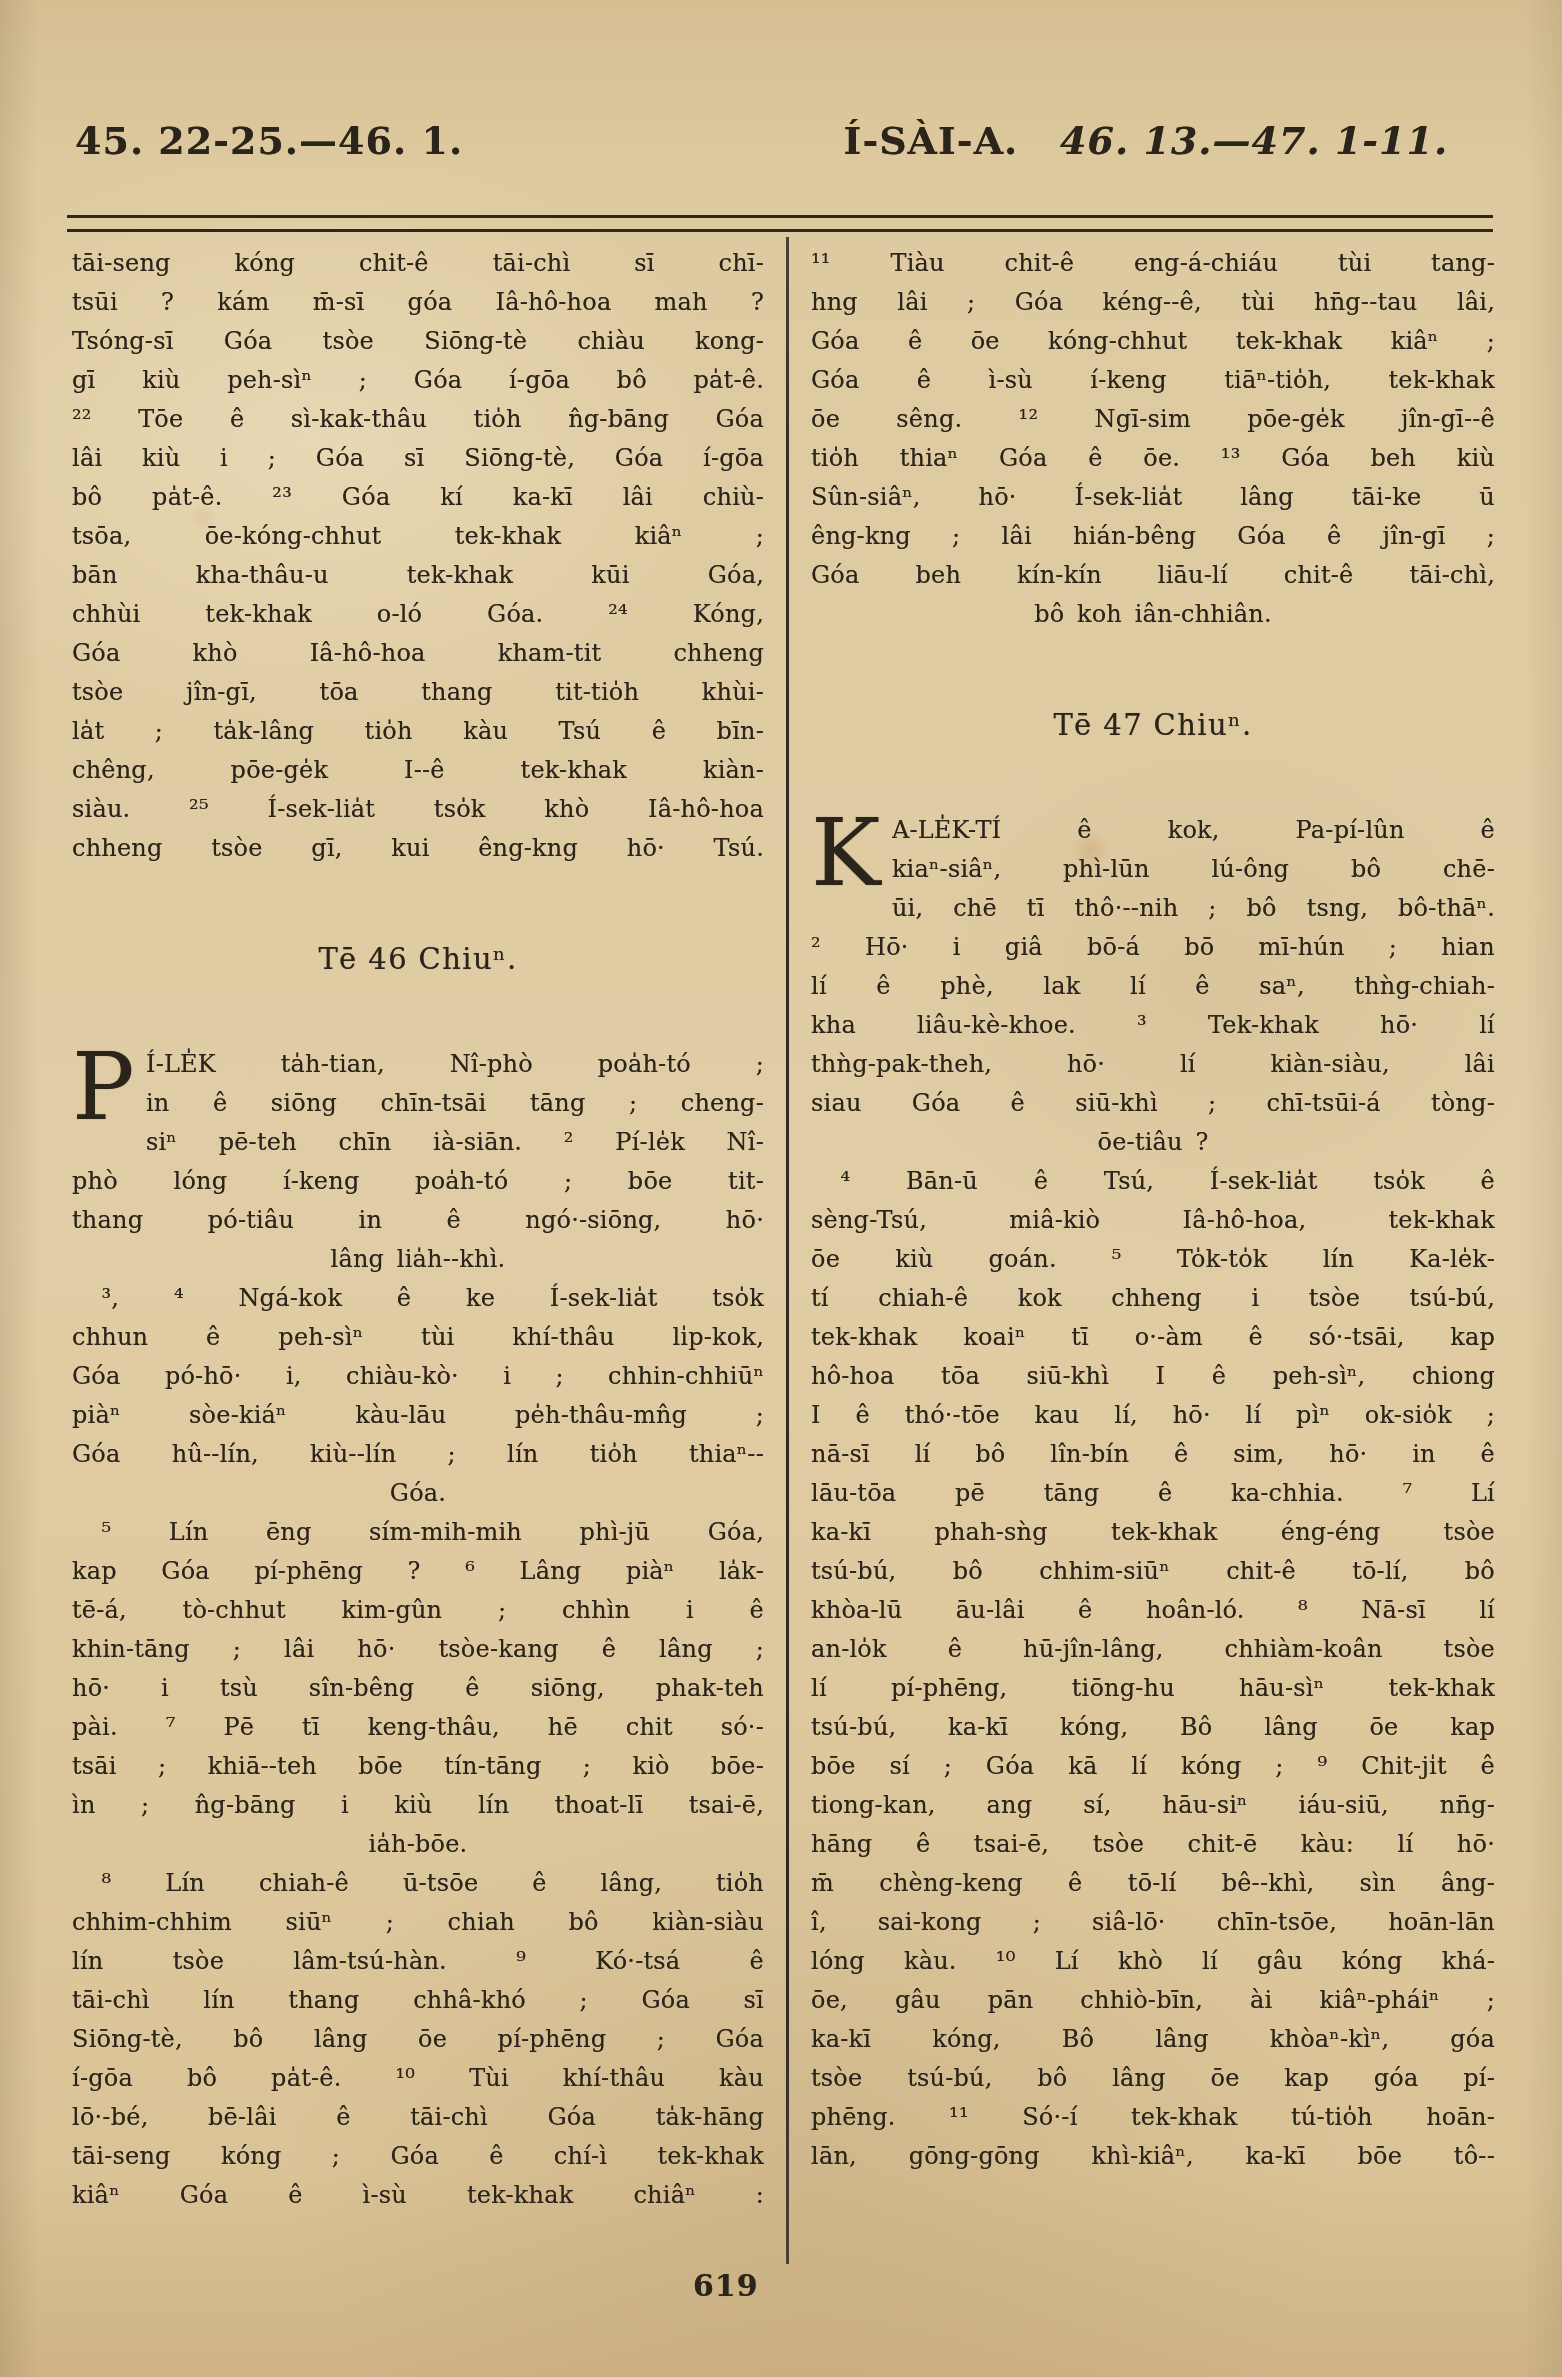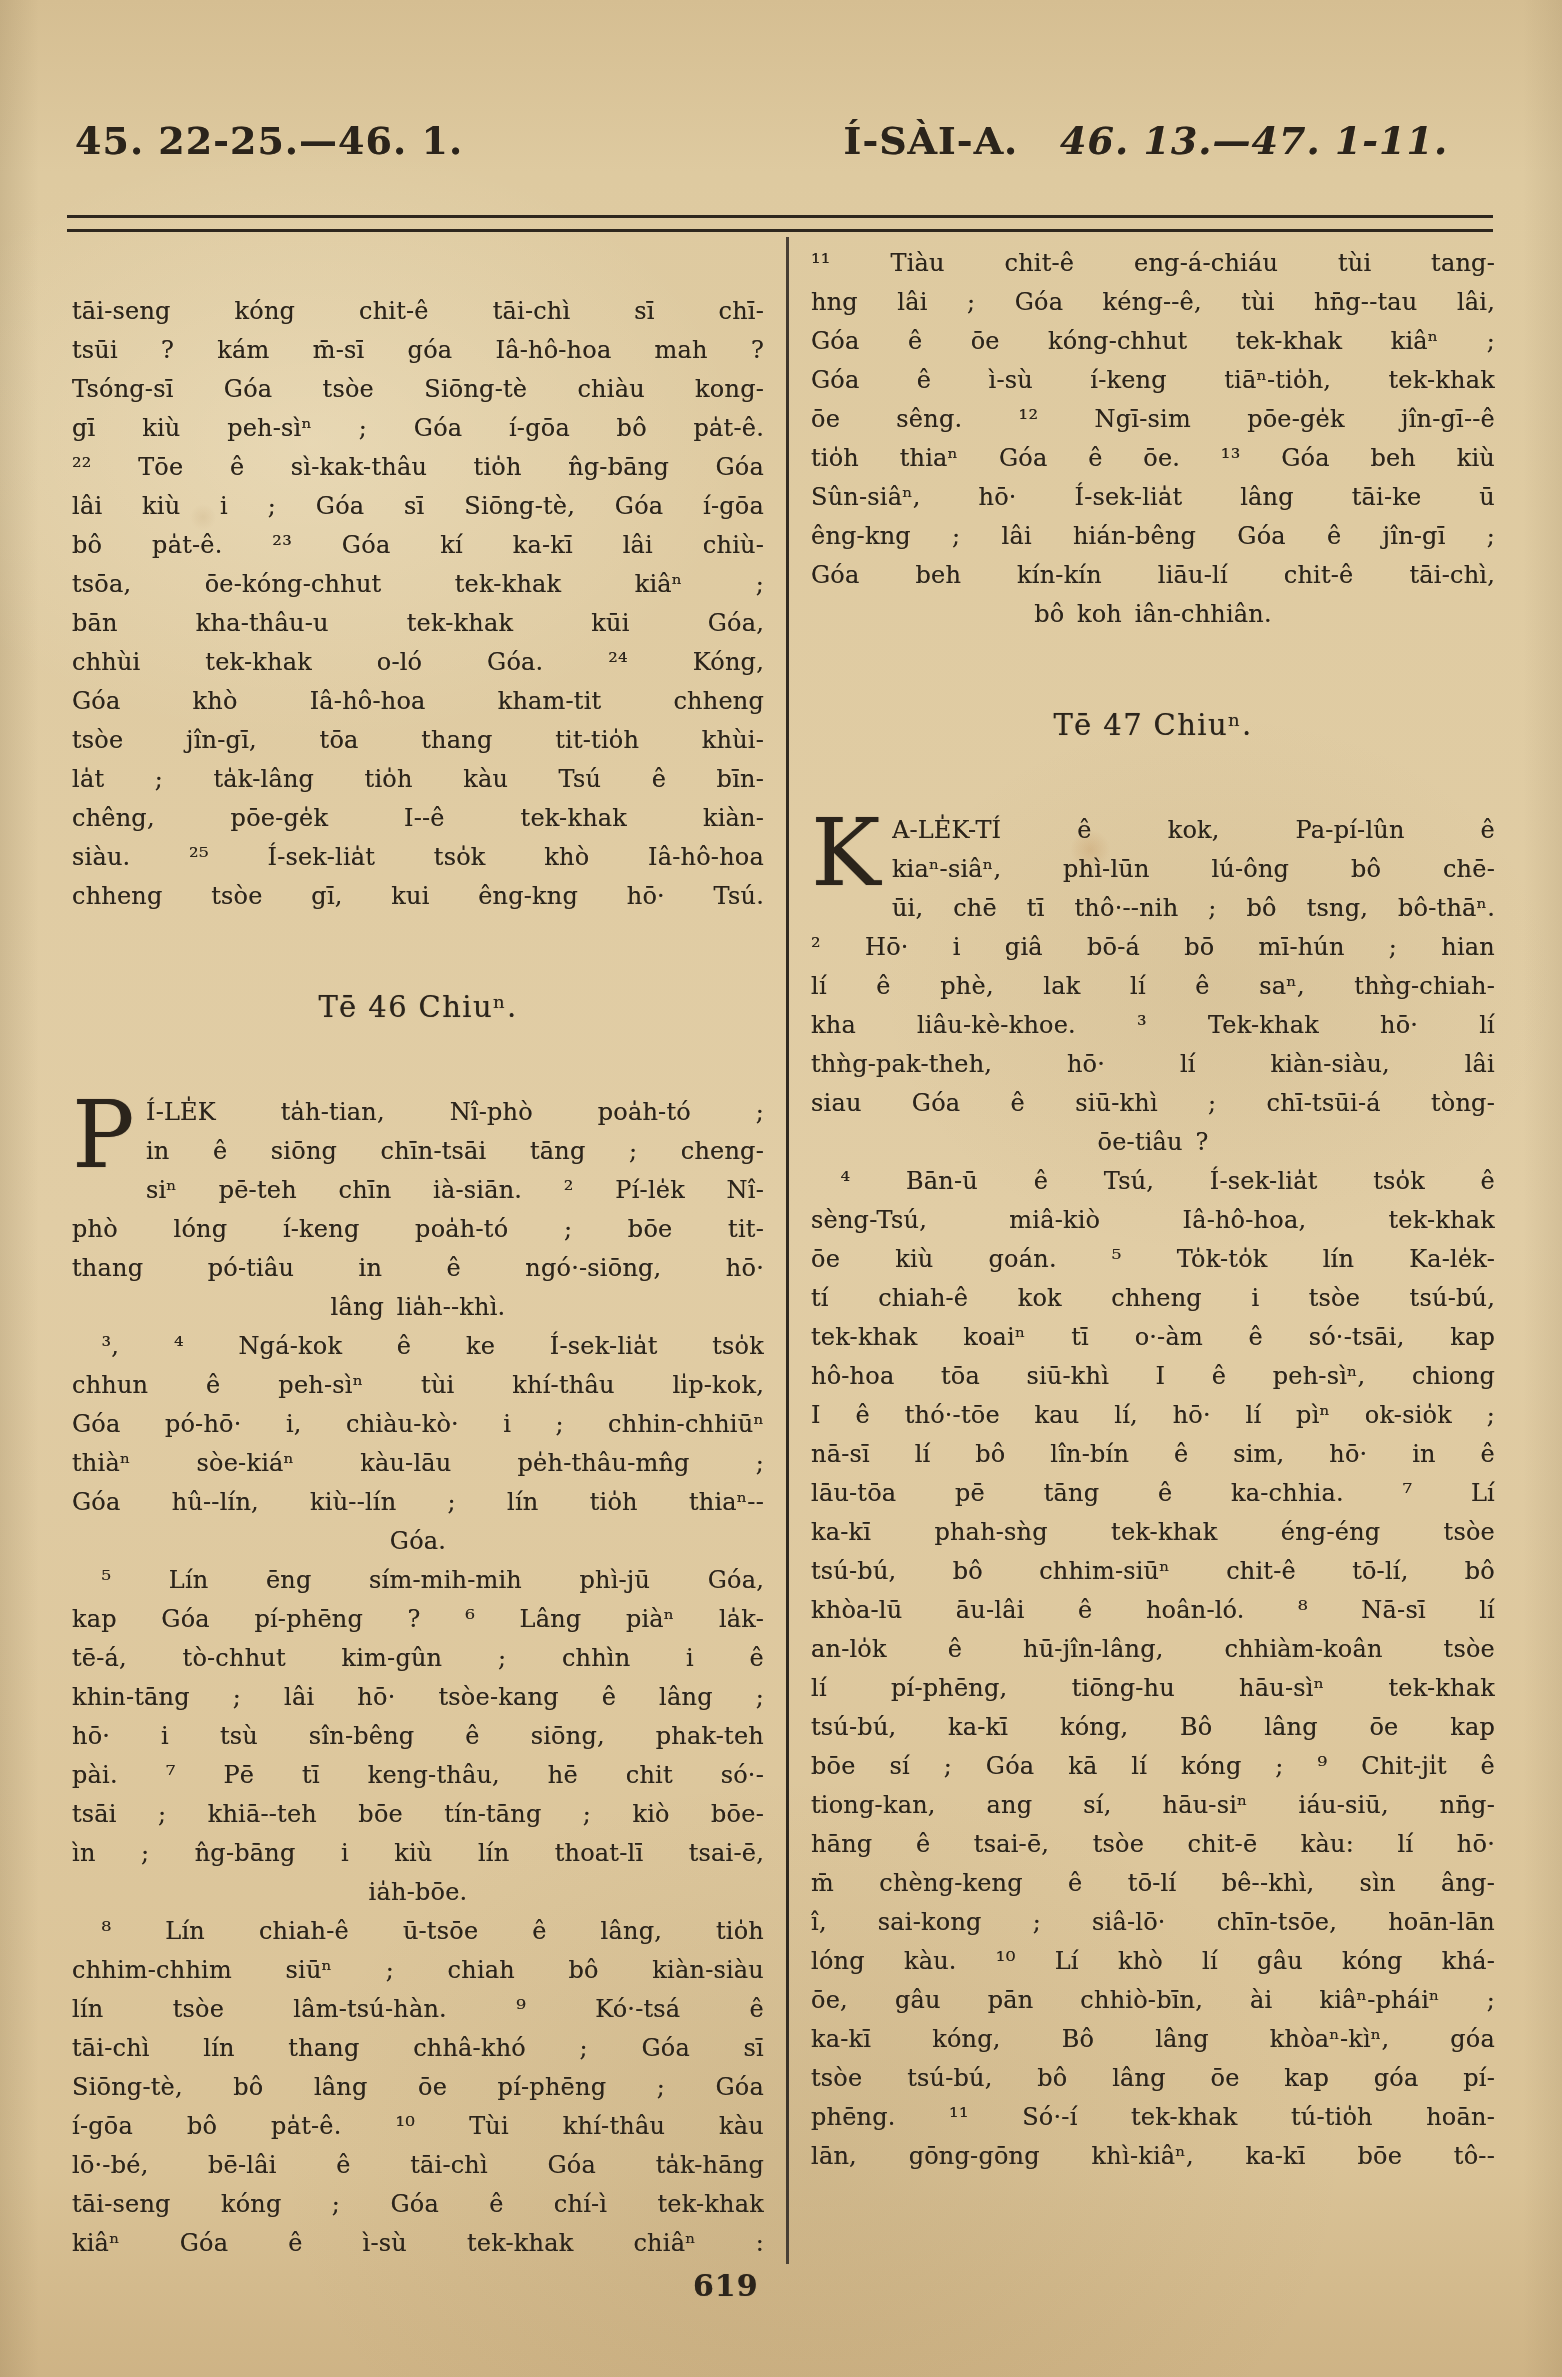--- a/index.html
+++ b/index.html
@@ -31,21 +31,21 @@
   .rules{
     position:absolute; top:215px; left:67px; width:1426px; height:11px;
     border-top:3.8px solid #2e271e; border-bottom:3.3px solid #2e271e;
   }
   .divider{
     position:absolute; left:786px; top:237px; width:2.9px; height:2027px;
     background:linear-gradient(180deg,#4a4136, #332c23 12%, #2f2920 85%, #4a4136);
   }
   .cols{position:absolute; top:244px; left:72px; width:1423px; display:flex;}
   .col{font-size:24px;}
-  .col-left{width:692px; margin-right:47px;margin-top:48px;}
+  .col-left{width:692px; margin-right:47px;}
   .col-right{width:684px;}
   .line{
     height:39px; line-height:39px; overflow:hidden;
     text-align:justify; letter-spacing:0.2px; word-spacing:4.8px;
     white-space:normal;
   }
   .line.j::after{content:""; display:inline-block; width:100%;}
   .line.nj{text-align:center;}
   .line.ind{padding-left:29.5px;}
   .para{margin:0;}
@@ -103,21 +103,21 @@
           <div class="line j">in ê siōng chīn-tsāi tāng ; cheng-</div>
           <div class="line j">siⁿ pē-teh chīn ià-siān. ² Pí-le̍k Nî-</div>
           <div class="line j">phò lóng í-keng poa̍h-tó ; bōe tit-</div>
           <div class="line j">thang pó-tiâu in ê ngó·-siōng, hō·</div>
           <div class="line nj">lâng lia̍h--khì.</div>
         </div>
         <div class="para">
           <div class="line j ind">³, ⁴ Ngá-kok ê ke Í-sek-lia̍t tso̍k</div>
           <div class="line j">chhun ê peh-sìⁿ tùi khí-thâu li̍p-kok,</div>
           <div class="line j">Góa pó-hō· i, chiàu-kò· i ; chhin-chhiūⁿ</div>
-          <div class="line j">thiàⁿ sòe-kiáⁿ kàu-lāu pe̍h-thâu-mn̂g ;</div>
+          <div class="line j">piàⁿ sòe-kiáⁿ kàu-lāu pe̍h-thâu-mn̂g ;</div>
           <div class="line j">Góa hû--lín, kiù--lín ; lín tio̍h thiaⁿ--</div>
           <div class="line nj">Góa.</div>
         </div>
         <div class="para">
           <div class="line j ind">⁵ Lín ēng sím-mih-mih phì-jū Góa,</div>
           <div class="line j">kap Góa pí-phēng ? ⁶ Lâng piàⁿ la̍k-</div>
           <div class="line j">tē-á, tò-chhut kim-gûn ; chhìn i ê</div>
           <div class="line j">khin-tāng ; lâi hō· tsòe-kang ê lâng ;</div>
           <div class="line j">hō· i tsù sîn-bêng ê siōng, phak-teh</div>
           <div class="line j">pài. ⁷ Pē tī keng-thâu, hē chit só·-</div>

